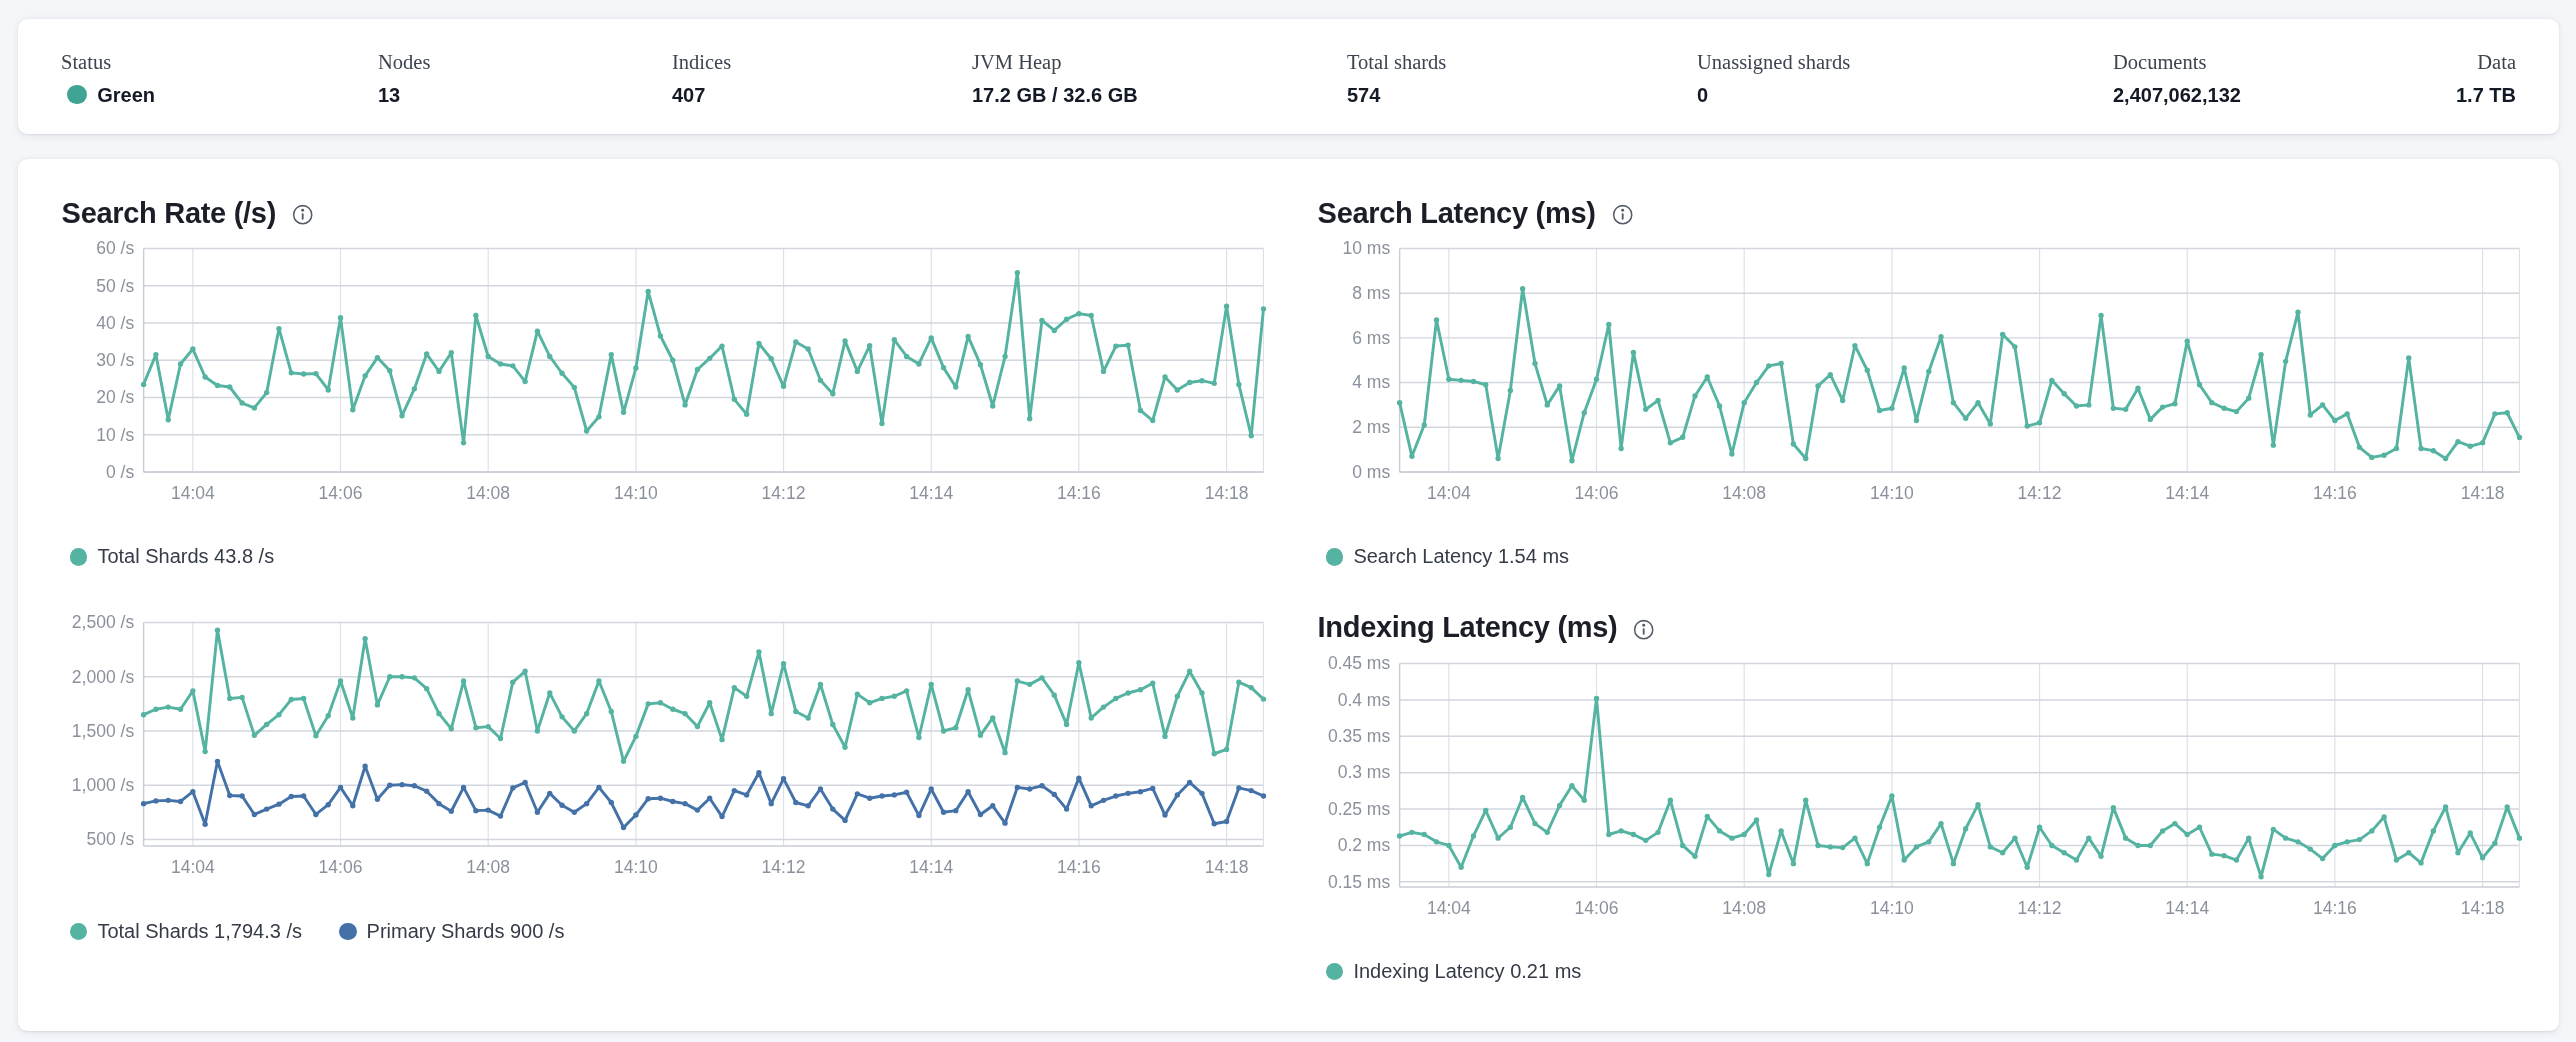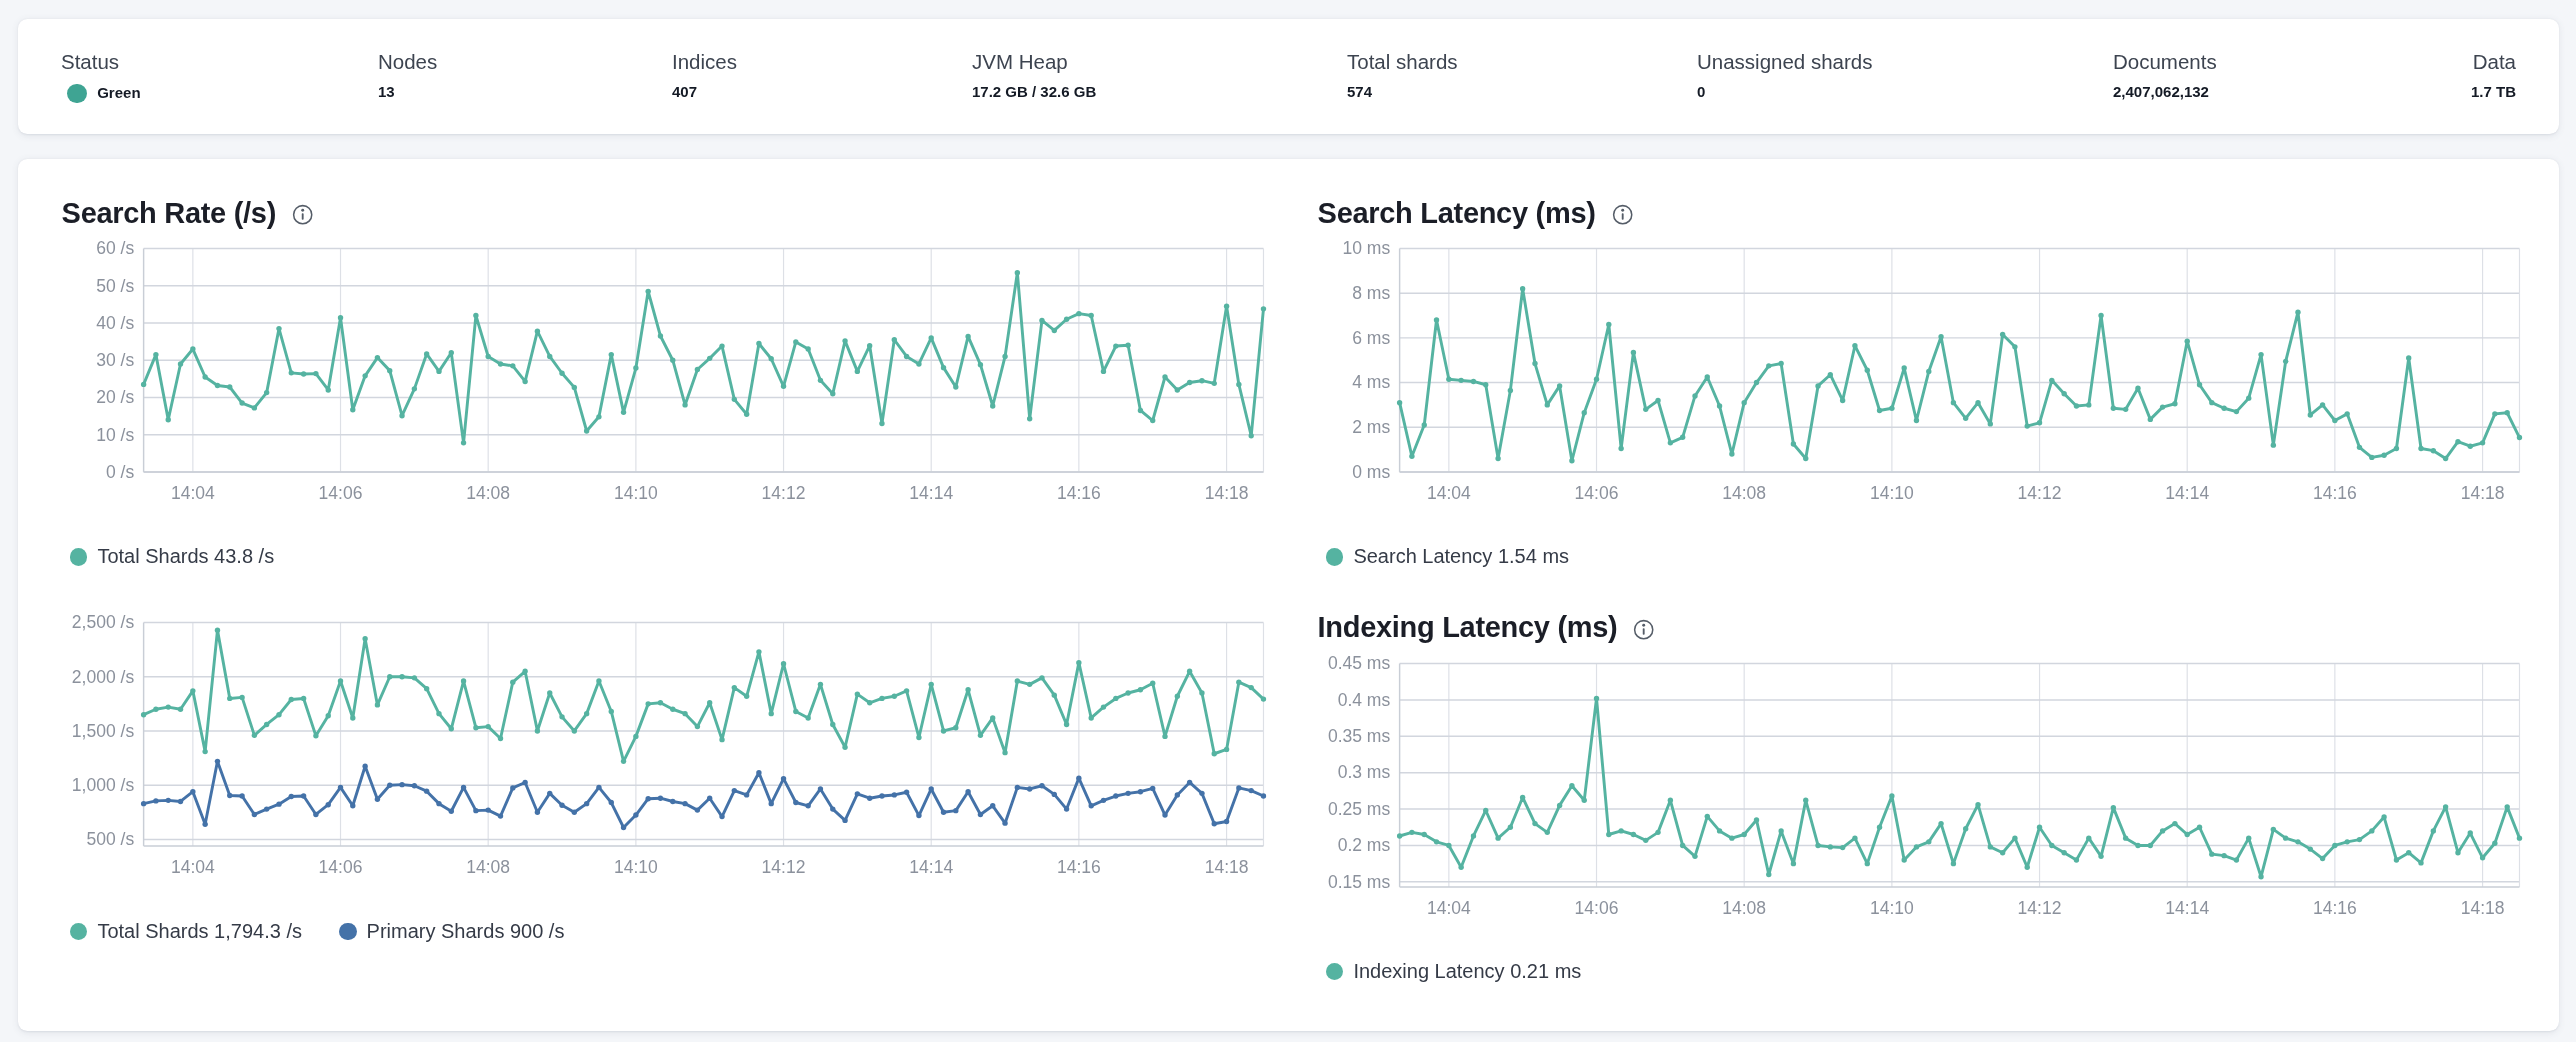--- a/index.html
+++ b/index.html
@@ -26,24 +26,24 @@
   .metric:nth-child(1) { width: 317px; }
   .metric:nth-child(2) { width: 294px; }
   .metric:nth-child(3) { width: 300px; }
   .metric:nth-child(4) { width: 375px; }
   .metric:nth-child(5) { width: 350px; }
   .metric:nth-child(6) { width: 416px; }
   .metric:nth-child(7) { flex: 1 1 auto; }
   .metric:nth-child(8) { width: auto; text-align: right; }
   .metric .m-label {
     font-size: 20.5px; color: #3d4450; font-weight: 400;
-    white-space: nowrap; line-height: 1.1;
+    white-space: nowrap; line-height: 1.1; font-family: Liberation Serif, serif;
   }
   .metric .m-value {
-    margin-top: 10px; font-size: 15px; font-weight: 700; color: #141a25;
+    margin-top: 10px; font-size: 20px; font-weight: 700; color: #141a25;
     white-space: nowrap; line-height: 1.1;
     display: flex; align-items: center;
   }
   .metric:nth-child(8) .m-value { justify-content: flex-end; }
   .status-dot {
     display: inline-block; width: 19.3px; height: 19.3px; border-radius: 50%;
     margin: 0 10.5px 0 6.4px; flex: 0 0 auto;
   }
   
   #charts-card {

